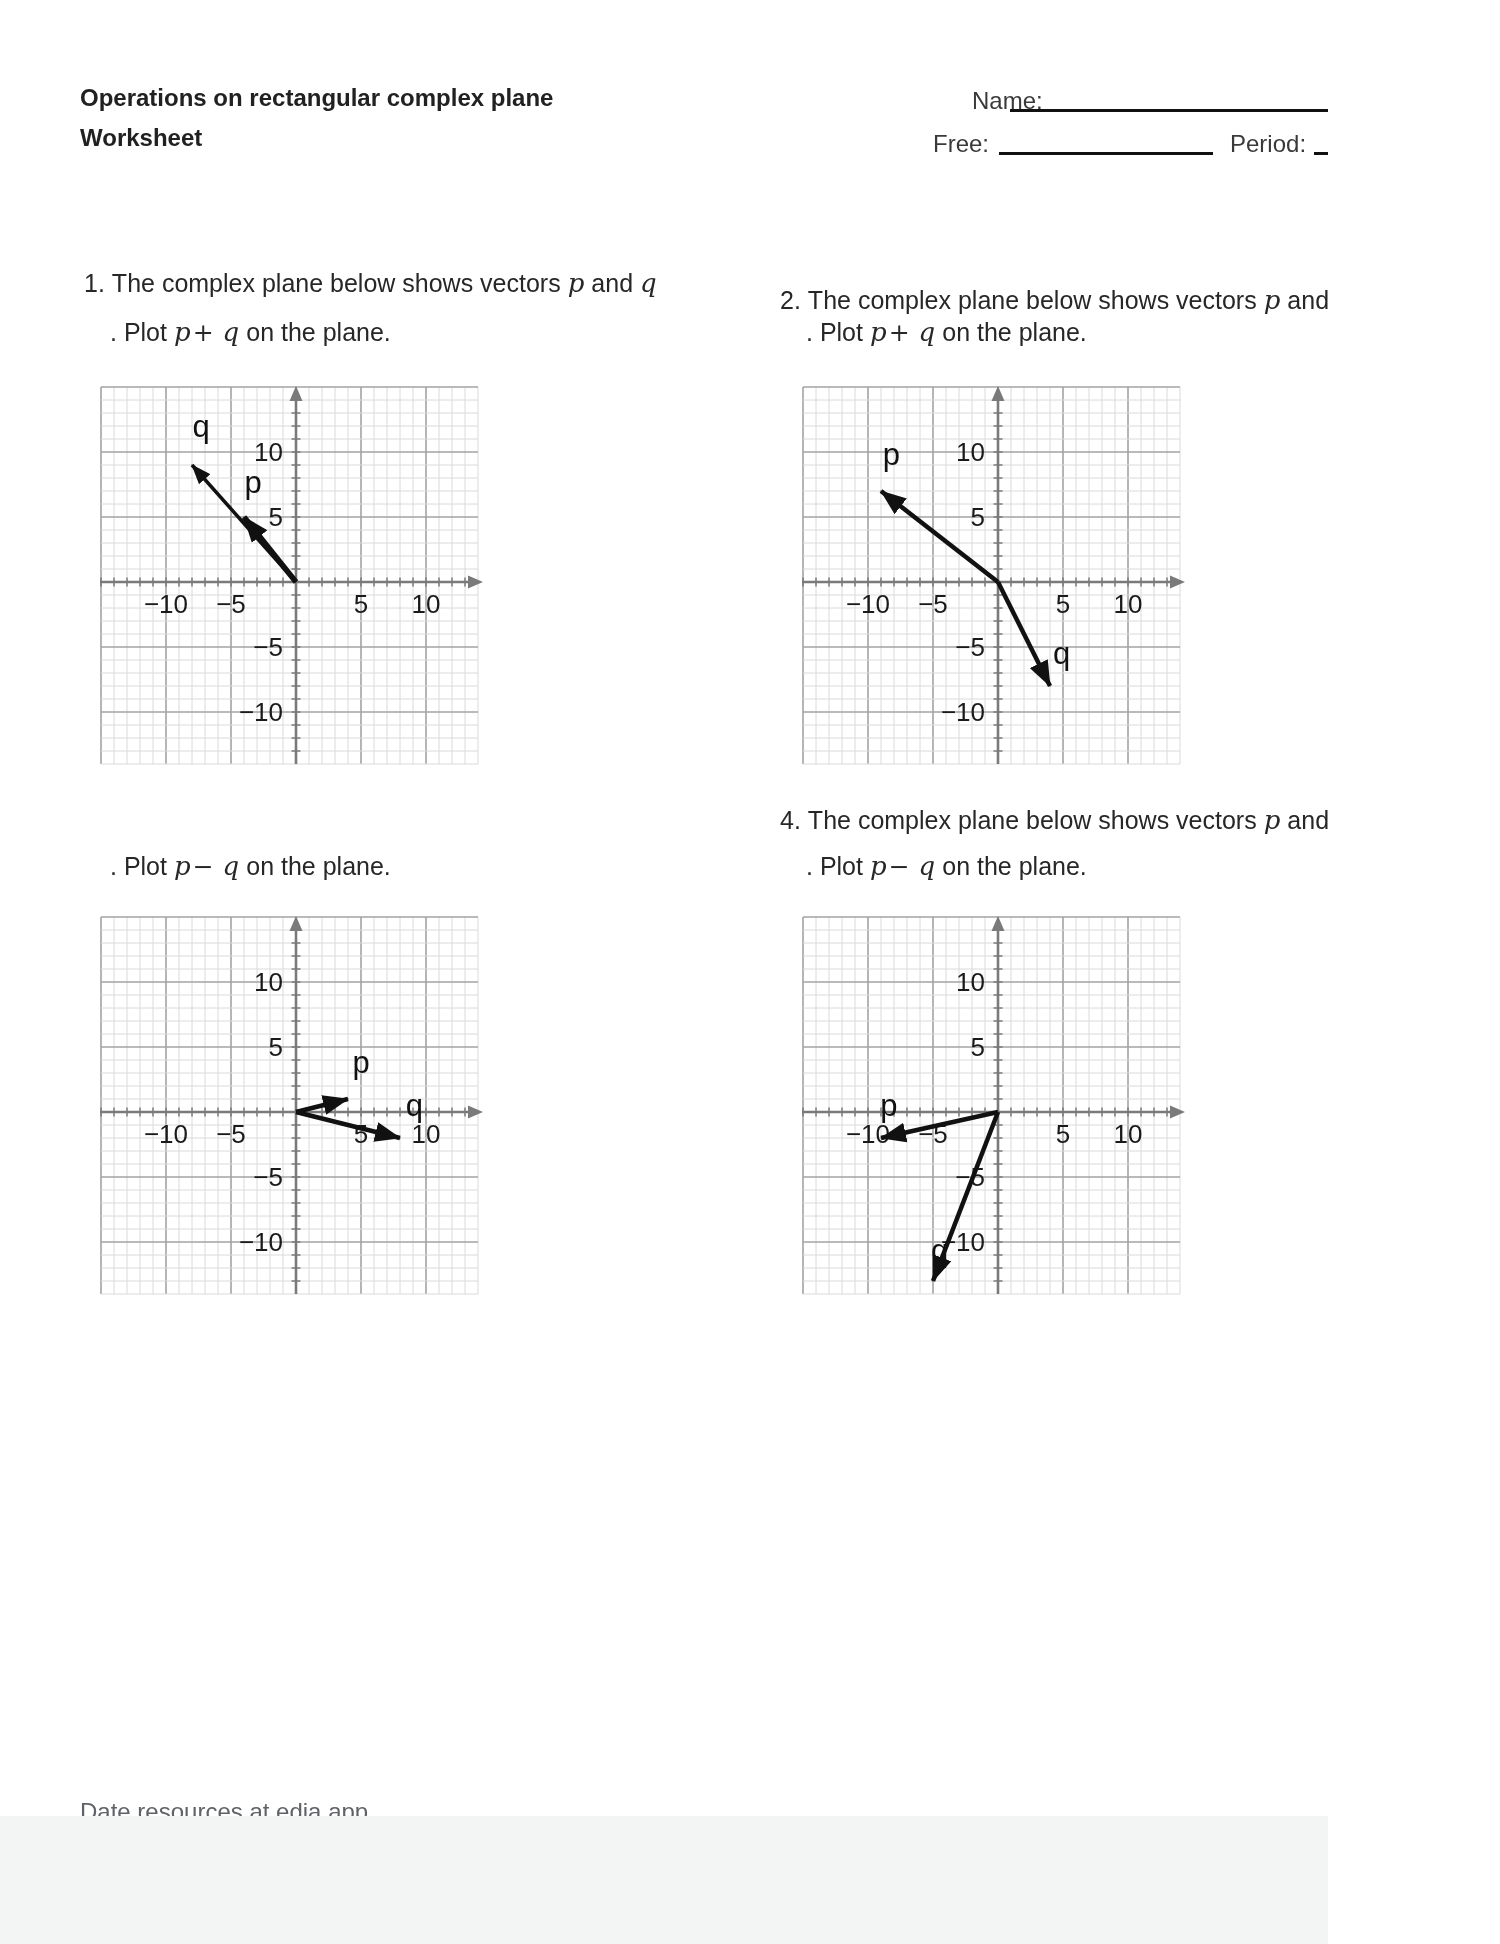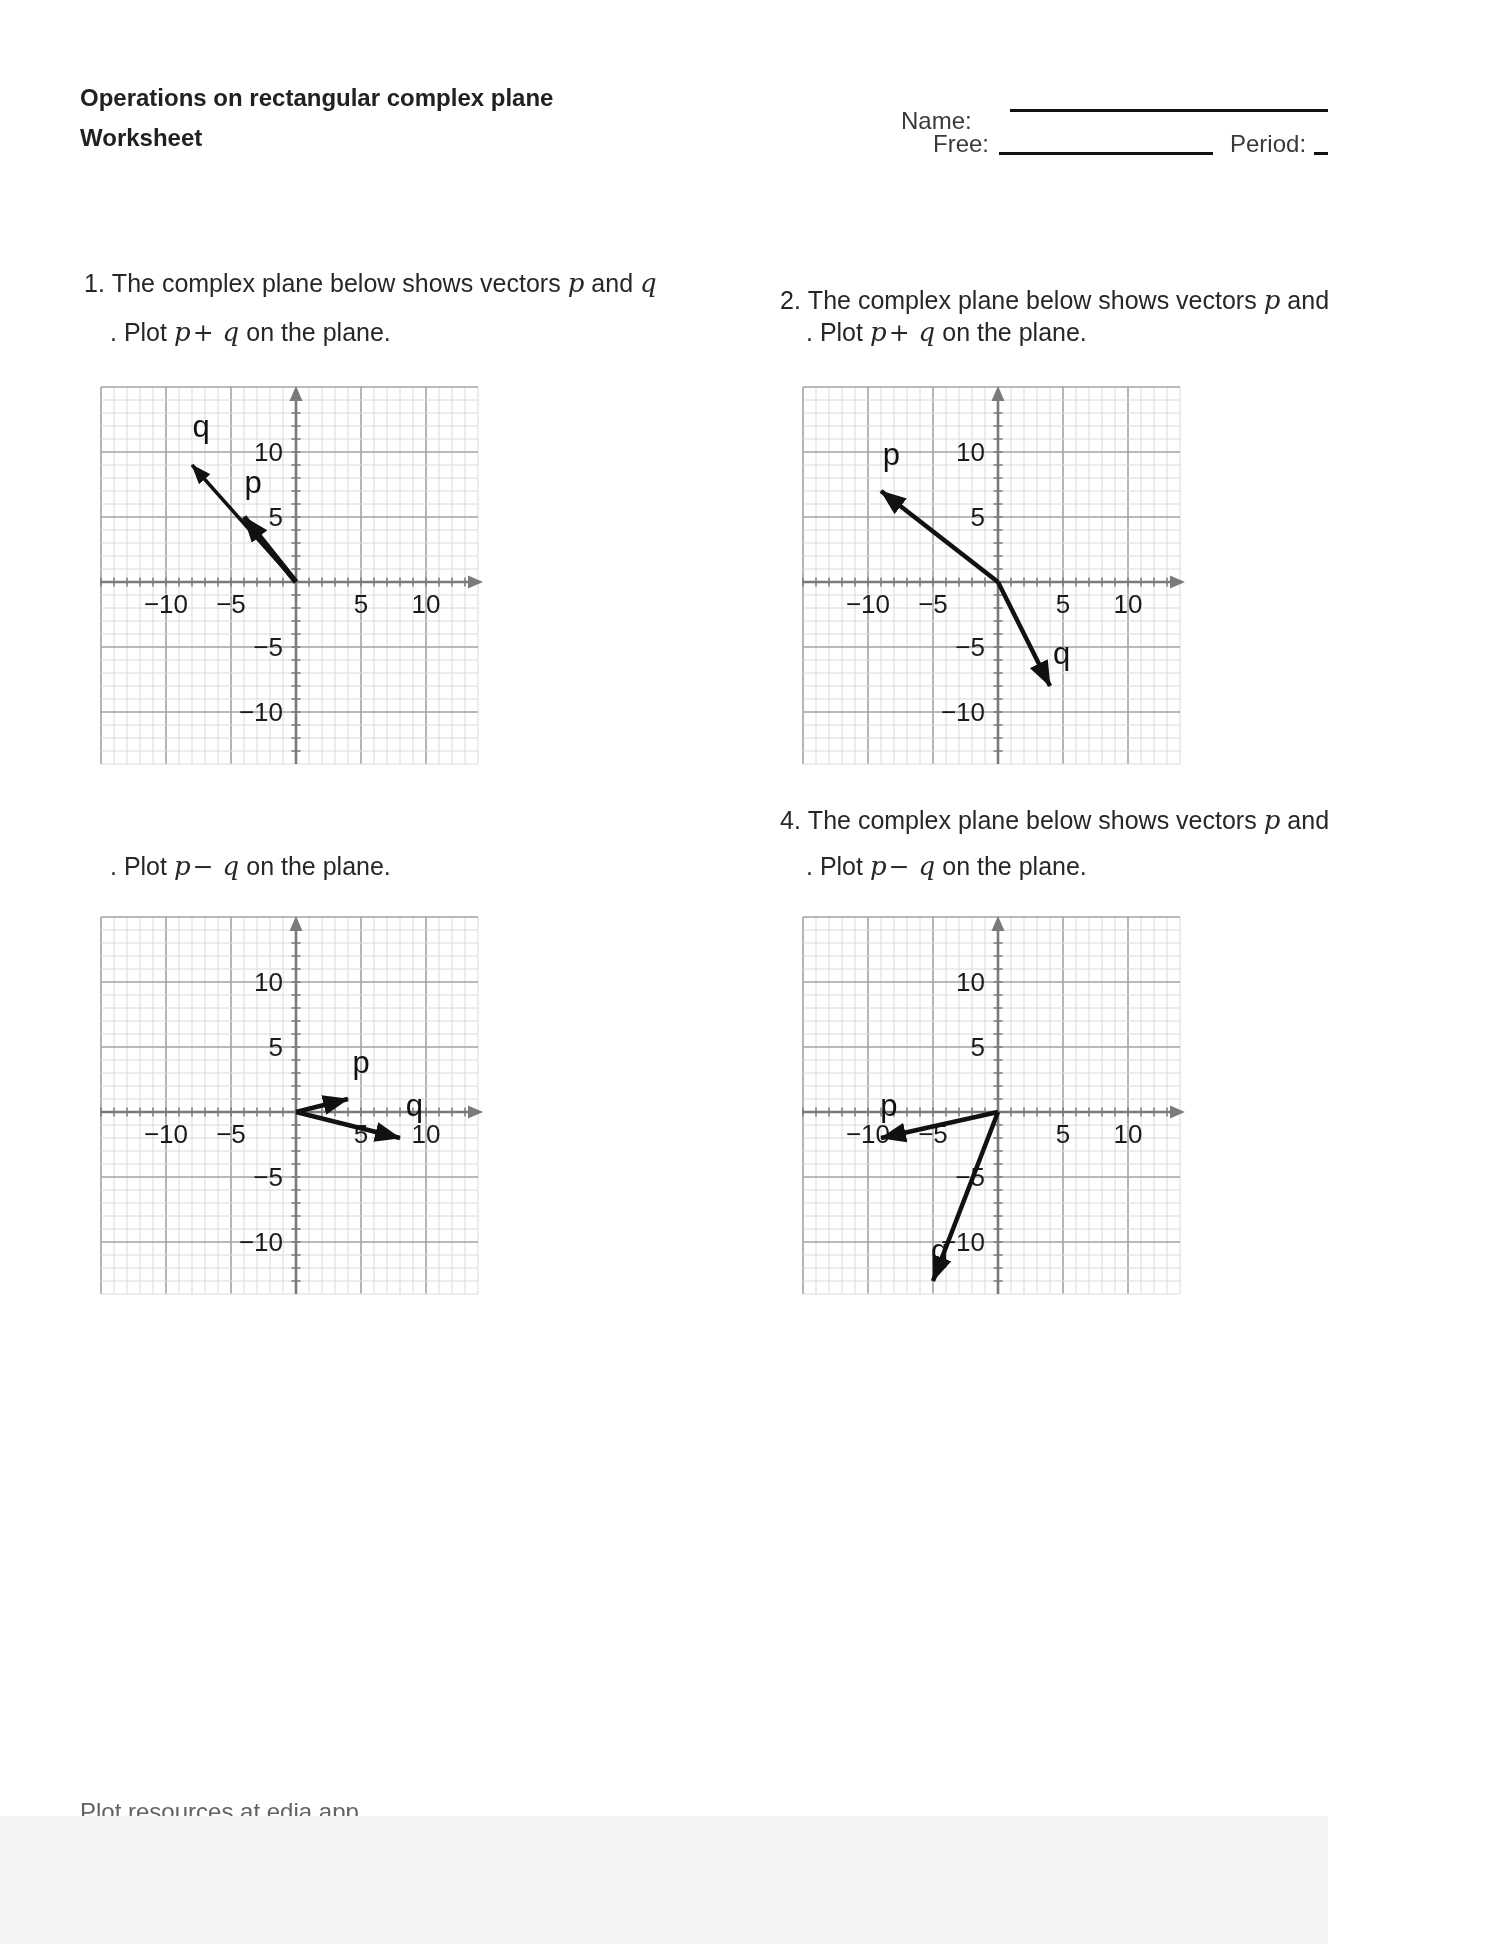--- a/index.html
+++ b/index.html
@@ -27,21 +27,21 @@
 </head>
 <body>
 
 <div id="page">
 
   <div class="abs" id="title">
     <div>Operations on rectangular complex plane</div>
     <div>Worksheet</div>
   </div>
 
-  <div class="abs hdr-label" style="left:901px;top:87px;margin-top:20px;">Name:</div>
+  <div class="abs hdr-label" style="left:972px;top:87px;">Name:</div>
   <div class="abs blank-line" style="left:1010px;top:109px;width:394px;"></div>
 
   <div class="abs hdr-label" style="left:933px;top:130px;">Free:</div>
   <div class="abs blank-line" style="left:999px;top:152px;width:214px;"></div>
 
   <div class="abs hdr-label" style="left:1230px;top:130px;">Period:</div>
   <div class="abs blank-line" style="left:1314px;top:152px;width:88px;"></div>
 
   <div class="abs pline" style="left:84px;top:268px;">
     <span class="seg">1.</span><span class="seg">The complex plane below shows vectors</span><span class="mvar">p</span><span class="seg">and</span><span class="mvar">q</span>
@@ -662,19 +662,19 @@
           <text x="187" y="342" text-anchor="end">−10</text>
         </g>
         <g>
           <line x1="200" y1="203" x2="83" y2="229" stroke="#111111" stroke-width="4.5" marker-end="url(#head-big-3)"></line>
           <text x="90.8" y="206.5" text-anchor="middle" font-family="&quot;Liberation Sans&quot;, sans-serif" font-size="31px" fill="#111111">p</text>
           <line x1="200" y1="203" x2="135" y2="372" stroke="#111111" stroke-width="4.5" marker-end="url(#head-big-3)"></line>
           <text x="141.5" y="352.1" text-anchor="middle" font-family="&quot;Liberation Sans&quot;, sans-serif" font-size="31px" fill="#111111">q</text>
         </g>
       </svg></div>
 
-  <div class="abs" id="footer-text">Plot resources at edia app</div>
+  <div class="abs" id="footer-text">Date resources at edia app</div>
   <div class="abs" id="footer-band"></div>
 
   <div class="abs" id="scroll-track"></div>
   <div class="abs" id="scroll-thumb"></div>
 
 </div>
 
 </body></html>

